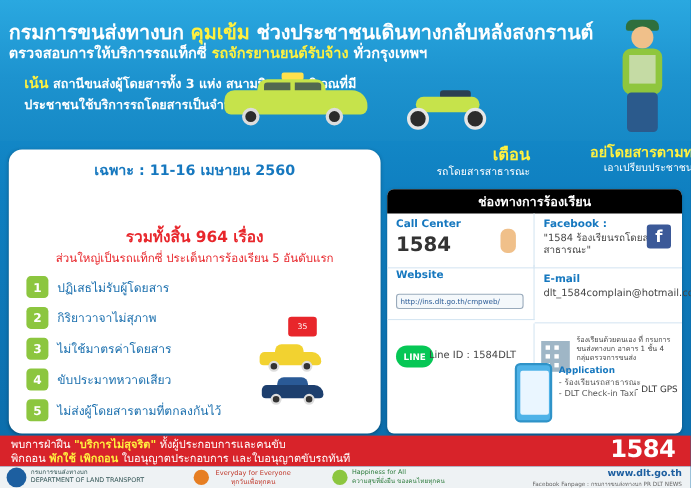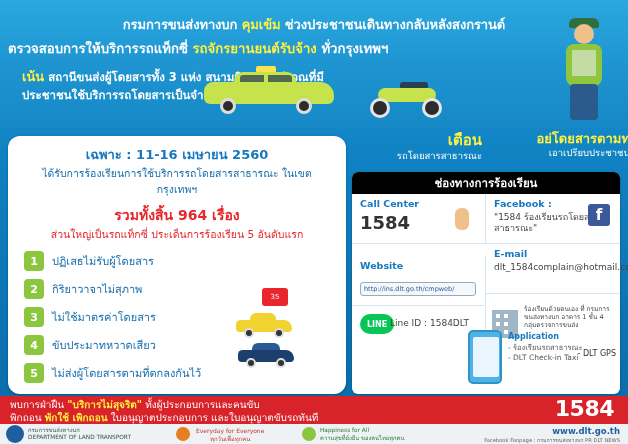--- a/index.html
+++ b/index.html
@@ -15,22 +15,22 @@
     background: linear-gradient(180deg,#1a9ad6 0%, #0f7fc0 40%, #0b6aa8 100%);
   }
 
   
   .header {
     position:absolute; left:0; top:0; width:628px; height:128px;
     background: linear-gradient(180deg,#2aa8e0 0%,#1d93cf 55%,#1689c6 100%);
   }
   .hl1 {
     position:absolute; left:8px; top:14px; width:612px;
-    font-size:13px; font-weight:bold; color:#ffffff;
-    letter-spacing:-0.1px; white-space:nowrap;text-align:center;
+    font-size:18px; font-weight:bold; color:#ffffff;
+    letter-spacing:-0.1px; white-space:nowrap;
   }
   .hl1 .hi { color:#fff13f; }
   .hl2 {
     position:absolute; left:8px; top:38px; width:612px;
     font-size:13.2px; font-weight:bold; color:#ffffff; white-space:nowrap;
   }
   .hl2 .hi { color:#fff13f; }
   .hl3 {
     position:absolute; left:22px; top:68px; width:330px;
     font-size:11.5px; font-weight:bold; color:#ffffff; line-height:1.45;
@@ -323,21 +323,20 @@
 
   <div class="warnbox">
     <div class="warn-left">เตือน</div>
     <div class="warn-left-sub">รถโดยสารสาธารณะ</div>
     <div class="warn-right">อย่โดยสารตามท</div>
     <div class="warn-right-sub">เอาเปรียบประชาชน</div>
   </div>
 
   <div class="panel">
     <div class="date">เฉพาะ : 11-16 เมษายน 2560</div>
-    <div class="ptext">ได้รับการร้องเรียนการใช้บริการรถโดยสารสาธารณะ ในเขตกรุงเทพฯ</div>
     <div class="total">รวมทั้งสิ้น 964 เรื่อง</div>
     <div class="subtext">ส่วนใหญ่เป็นรถแท็กซี่ ประเด็นการร้องเรียน 5 อันดับแรก</div>
 
     <div class="ranklist">
       <div class="rank">
         <div class="num">1</div>
         <div class="txt">ปฏิเสธไม่รับผู้โดยสาร</div>
       </div>
       <div class="rank">
         <div class="num">2</div>
@@ -382,21 +381,21 @@
           <div class="p"></div>
         </div>
     </div>
 
     <div class="cell" style="left:134px;top:22px;border-right:none;">
       <div class="clabel">Facebook :</div>
       <div class="cval">"1584 ร้องเรียนรถโดยสารสาธารณะ"</div>
       <div class="fbicon">f</div>
     </div>
 
-    <div class="cell" style="left:0;top:84px;padding-left:40px;">
+    <div class="cell" style="left:0;top:69px;padding-left:40px;">
       <div class="clabel">Website</div>
       <div class="urlbox">http://ins.dlt.go.th/cmpweb/</div>
     </div>
 
     <div class="cell" style="left:134px;top:72px;border-right:none;">
       <div class="clabel">E-mail</div>
       <div class="cval">dlt_1584complain@hotmail.com</div>
     </div>
 
     <div class="cell" style="left:0;top:122px;border-bottom:none;">

